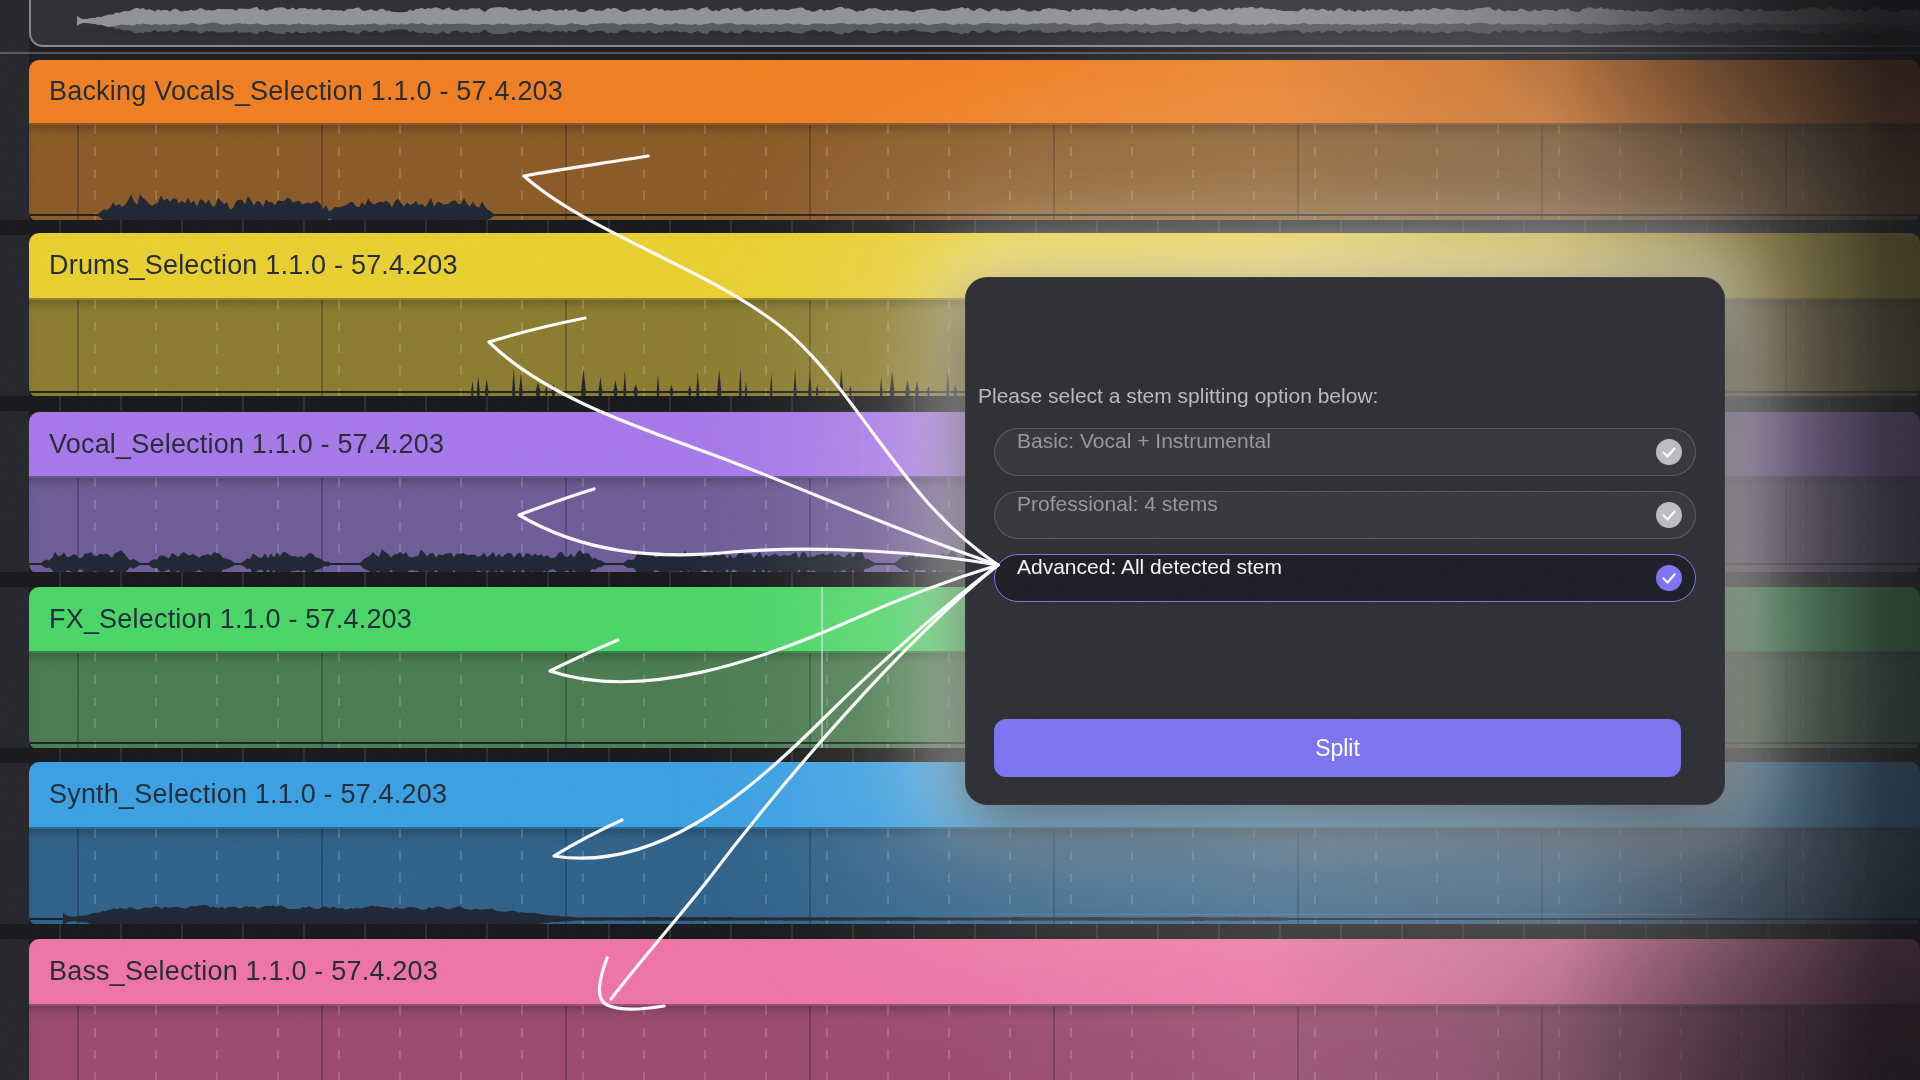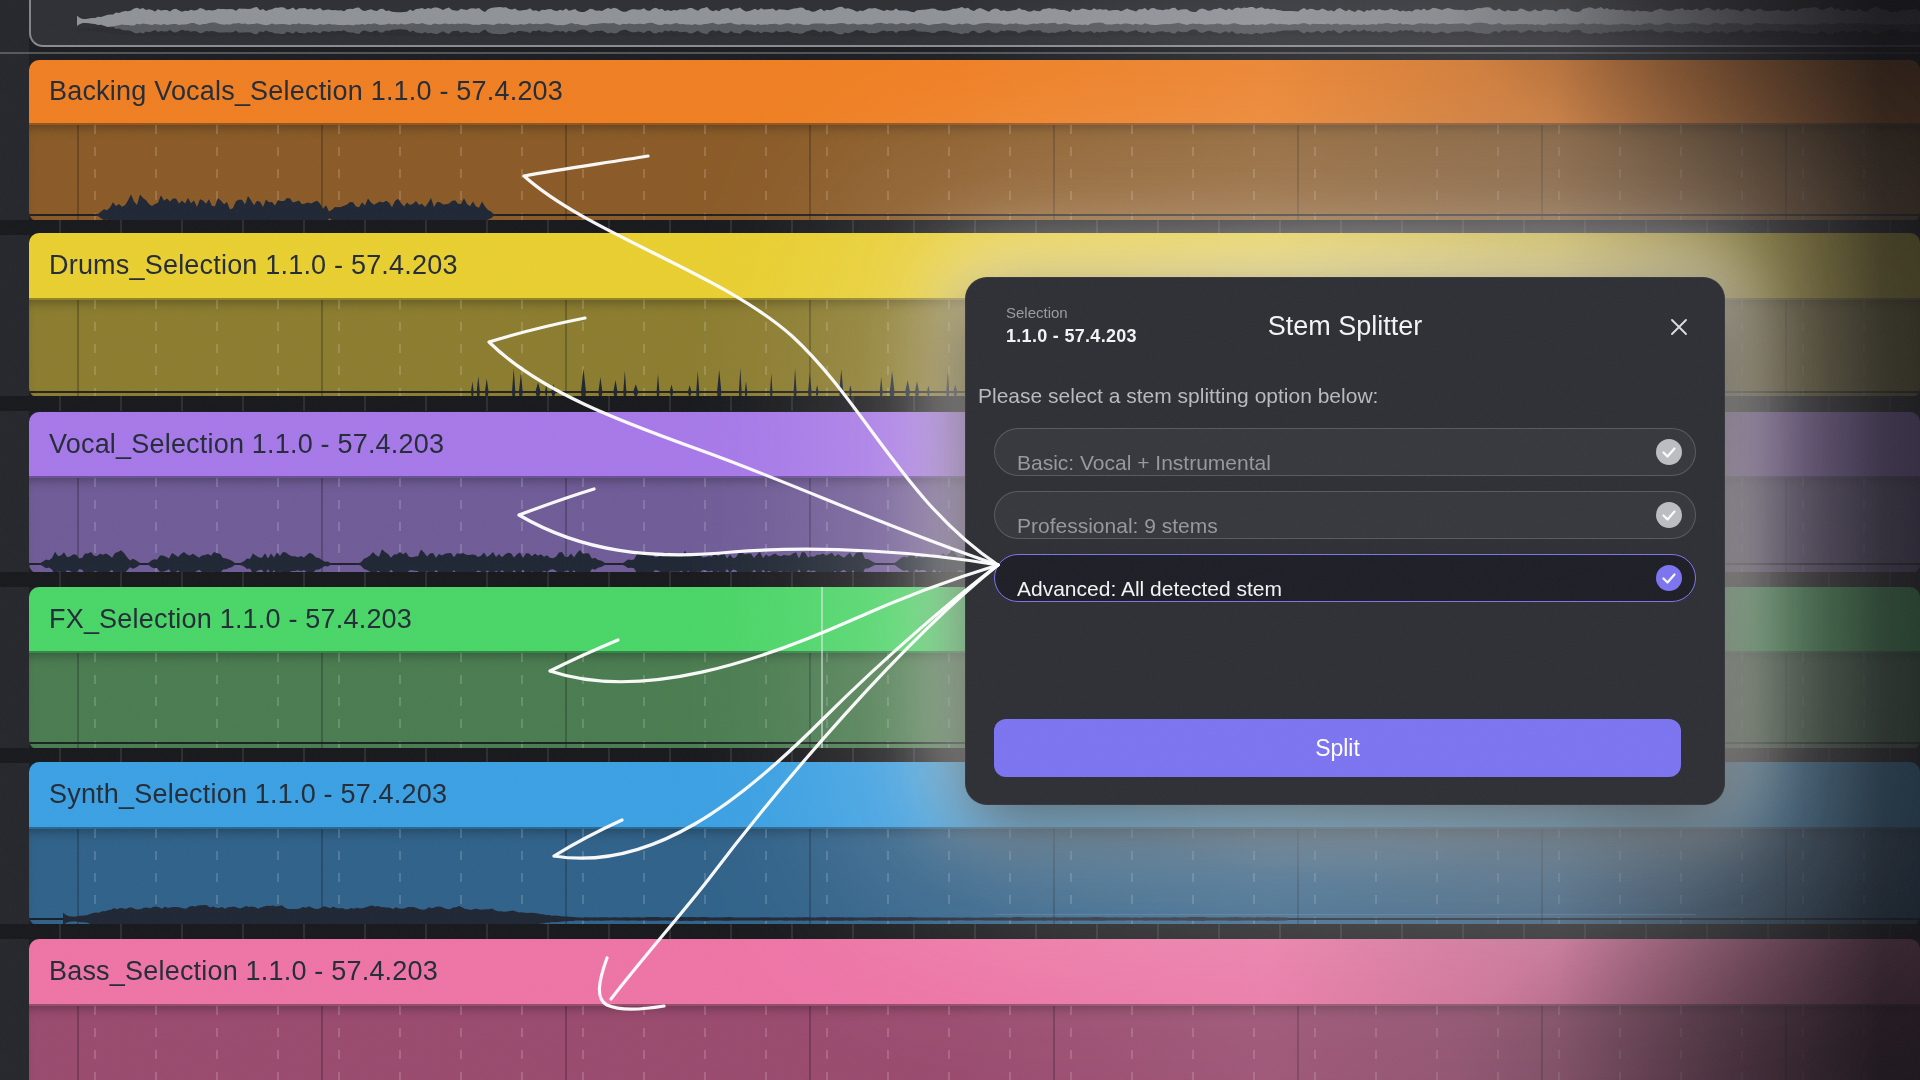--- a/index.html
+++ b/index.html
@@ -37,21 +37,21 @@
           border-radius:22px;border:1px solid rgba(255,255,255,0.05);
           box-shadow:0 24px 70px rgba(0,0,0,0.5);box-sizing:border-box;padding:0 28px;}
   #dlg-head{position:relative;height:96px;}
   #sel-label{position:absolute;left:12px;top:26px;font-size:15px;color:#9a9ba2;}
   #sel-range{position:absolute;left:12px;top:48px;font-size:18px;font-weight:700;color:#f4f4f6;letter-spacing:.3px;}
   #dlg-title{position:absolute;left:0;right:0;top:33px;text-align:center;font-size:27px;font-weight:500;color:#f4f4f6;}
   #dlg-close{position:absolute;right:4px;top:36px;width:26px;height:26px;cursor:pointer;background:none;border:none;padding:0;}
   #dlg-prompt{position:absolute;left:40px;top:372px;font-size:21px;color:#b9bac0;}
   #options{position:absolute;left:28px;right:28px;top:150px;display:flex;flex-direction:column;gap:15px;}
   .option{position:relative;height:48px;border-radius:24px;background:rgba(255,255,255,0.045);
-          border:1px solid rgba(255,255,255,0.17);display:flex;align-items:flex-end;box-sizing:border-box;cursor:pointer;}
+          border:1px solid rgba(255,255,255,0.17);display:flex;align-items:flex-start;box-sizing:border-box;cursor:pointer;}
   .option .opt-label{margin-left:22px;font-size:21px;color:#97979d;}
   .option .check{position:absolute;right:13px;top:50%;transform:translateY(-50%);width:26px;height:26px;}
   .option .check circle{fill:#bcbdc3;}
   .option .check polyline{fill:none;stroke:#ffffff;stroke-width:2.3;stroke-linecap:round;stroke-linejoin:round;opacity:.95;}
   .option.selected{background:#1d1e25;border:1.6px solid var(--accent,#7c74f1);}
   .option.selected .opt-label{color:#f3f3f5;}
   .option.selected .check circle{fill:var(--accent,#7c74f1);}
   #divider{position:absolute;left:28px;right:28px;top:636px;height:1px;background:rgba(255,255,255,0.10);}
   #split-btn{position:absolute;left:28px;right:43px;top:441px;height:58px;border-radius:12px;border:none;
              background:var(--accent,#7c74f1);color:#ffffff;font-size:23px;font-weight:500;
@@ -388,41 +388,31 @@
         </div>
       </div>
     </div>
 
   <div id="playhead"></div>
 
   <div id="wash"></div>
   <div id="halo"></div>
 
   <div id="dialog">
-    <div id="dlg-head">
-      <div id="sel-label">Selection</div>
-      <div id="sel-range">1.1.0 - 57.4.203</div>
-      <div id="dlg-title">Stem Splitter</div>
-      <button id="dlg-close">
-        <svg width="26" height="26" viewBox="0 0 26 26">
-          <path d="M6 6 L20 20 M20 6 L6 20" stroke="#dcdce0" stroke-width="1.9" stroke-linecap="round"></path>
-        </svg>
-      </button>
-    </div>
     <div id="dlg-prompt">Please select a stem splitting option below:</div>
     <div id="options">
       <div class="option">
         <span class="opt-label">Basic: Vocal + Instrumental</span>
         <svg class="check" viewBox="0 0 26 26">
             <circle cx="13" cy="13" r="13"></circle>
             <polyline points="7.5,13.5 11.5,17.5 18.5,9.5"></polyline>
           </svg>
       </div>
       <div class="option">
-        <span class="opt-label">Professional: 9 stems</span>
+        <span class="opt-label">Professional: 4 stems</span>
         <svg class="check" viewBox="0 0 26 26">
             <circle cx="13" cy="13" r="13"></circle>
             <polyline points="7.5,13.5 11.5,17.5 18.5,9.5"></polyline>
           </svg>
       </div>
       <div class="option selected">
         <span class="opt-label">Advanced: All detected stem</span>
         <svg class="check" viewBox="0 0 26 26">
             <circle cx="13" cy="13" r="13"></circle>
             <polyline points="7.5,13.5 11.5,17.5 18.5,9.5"></polyline>

